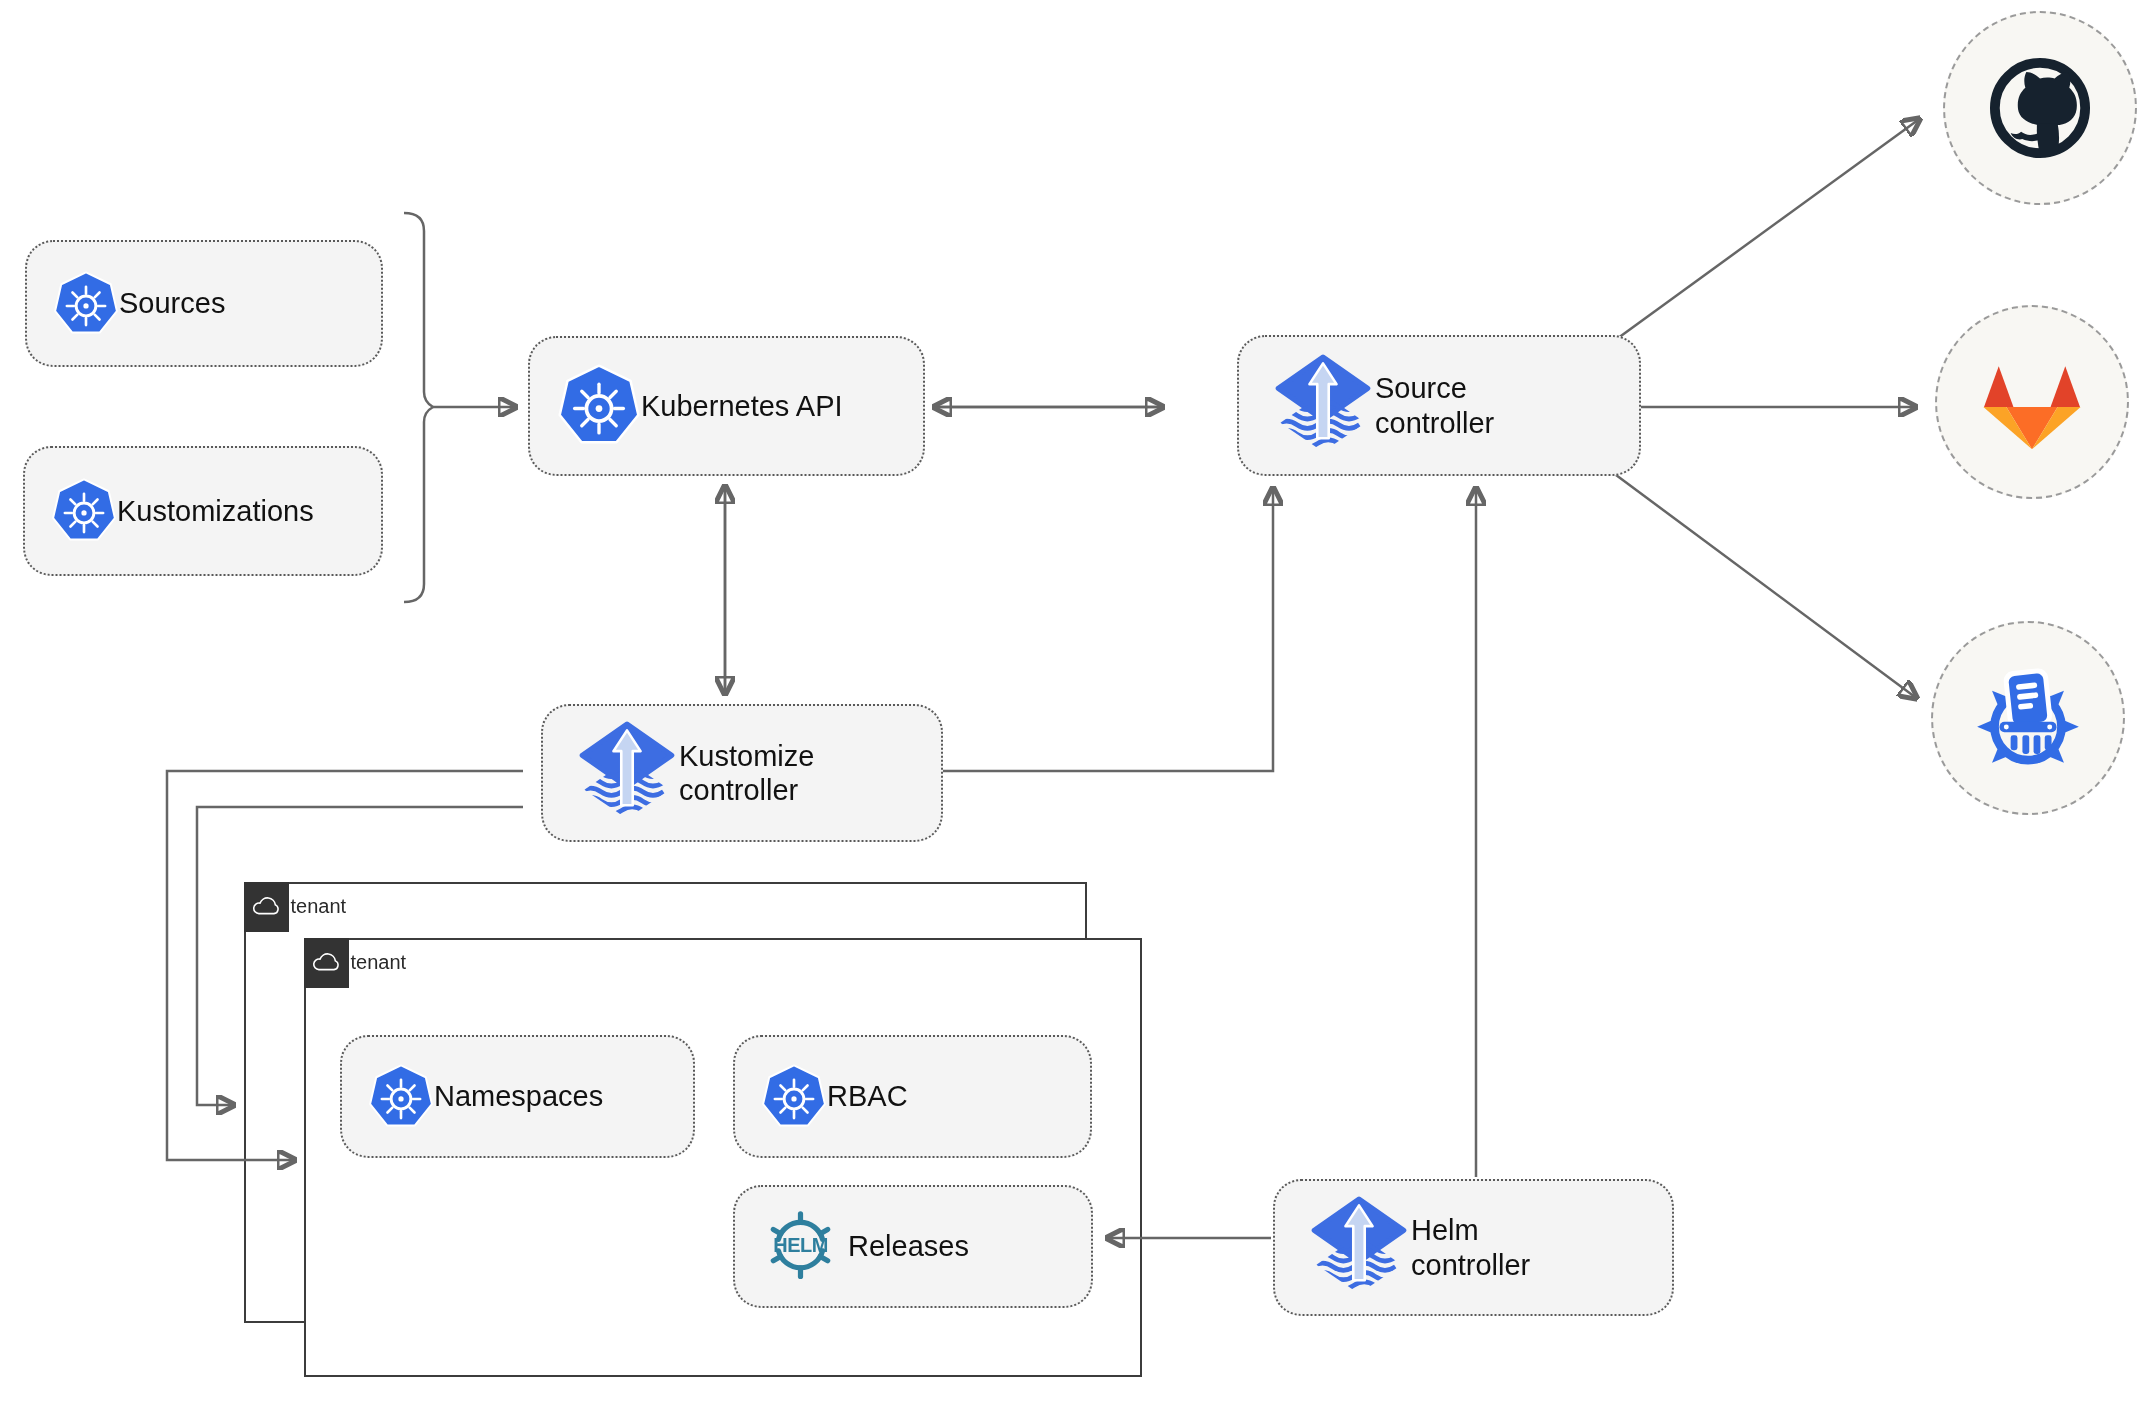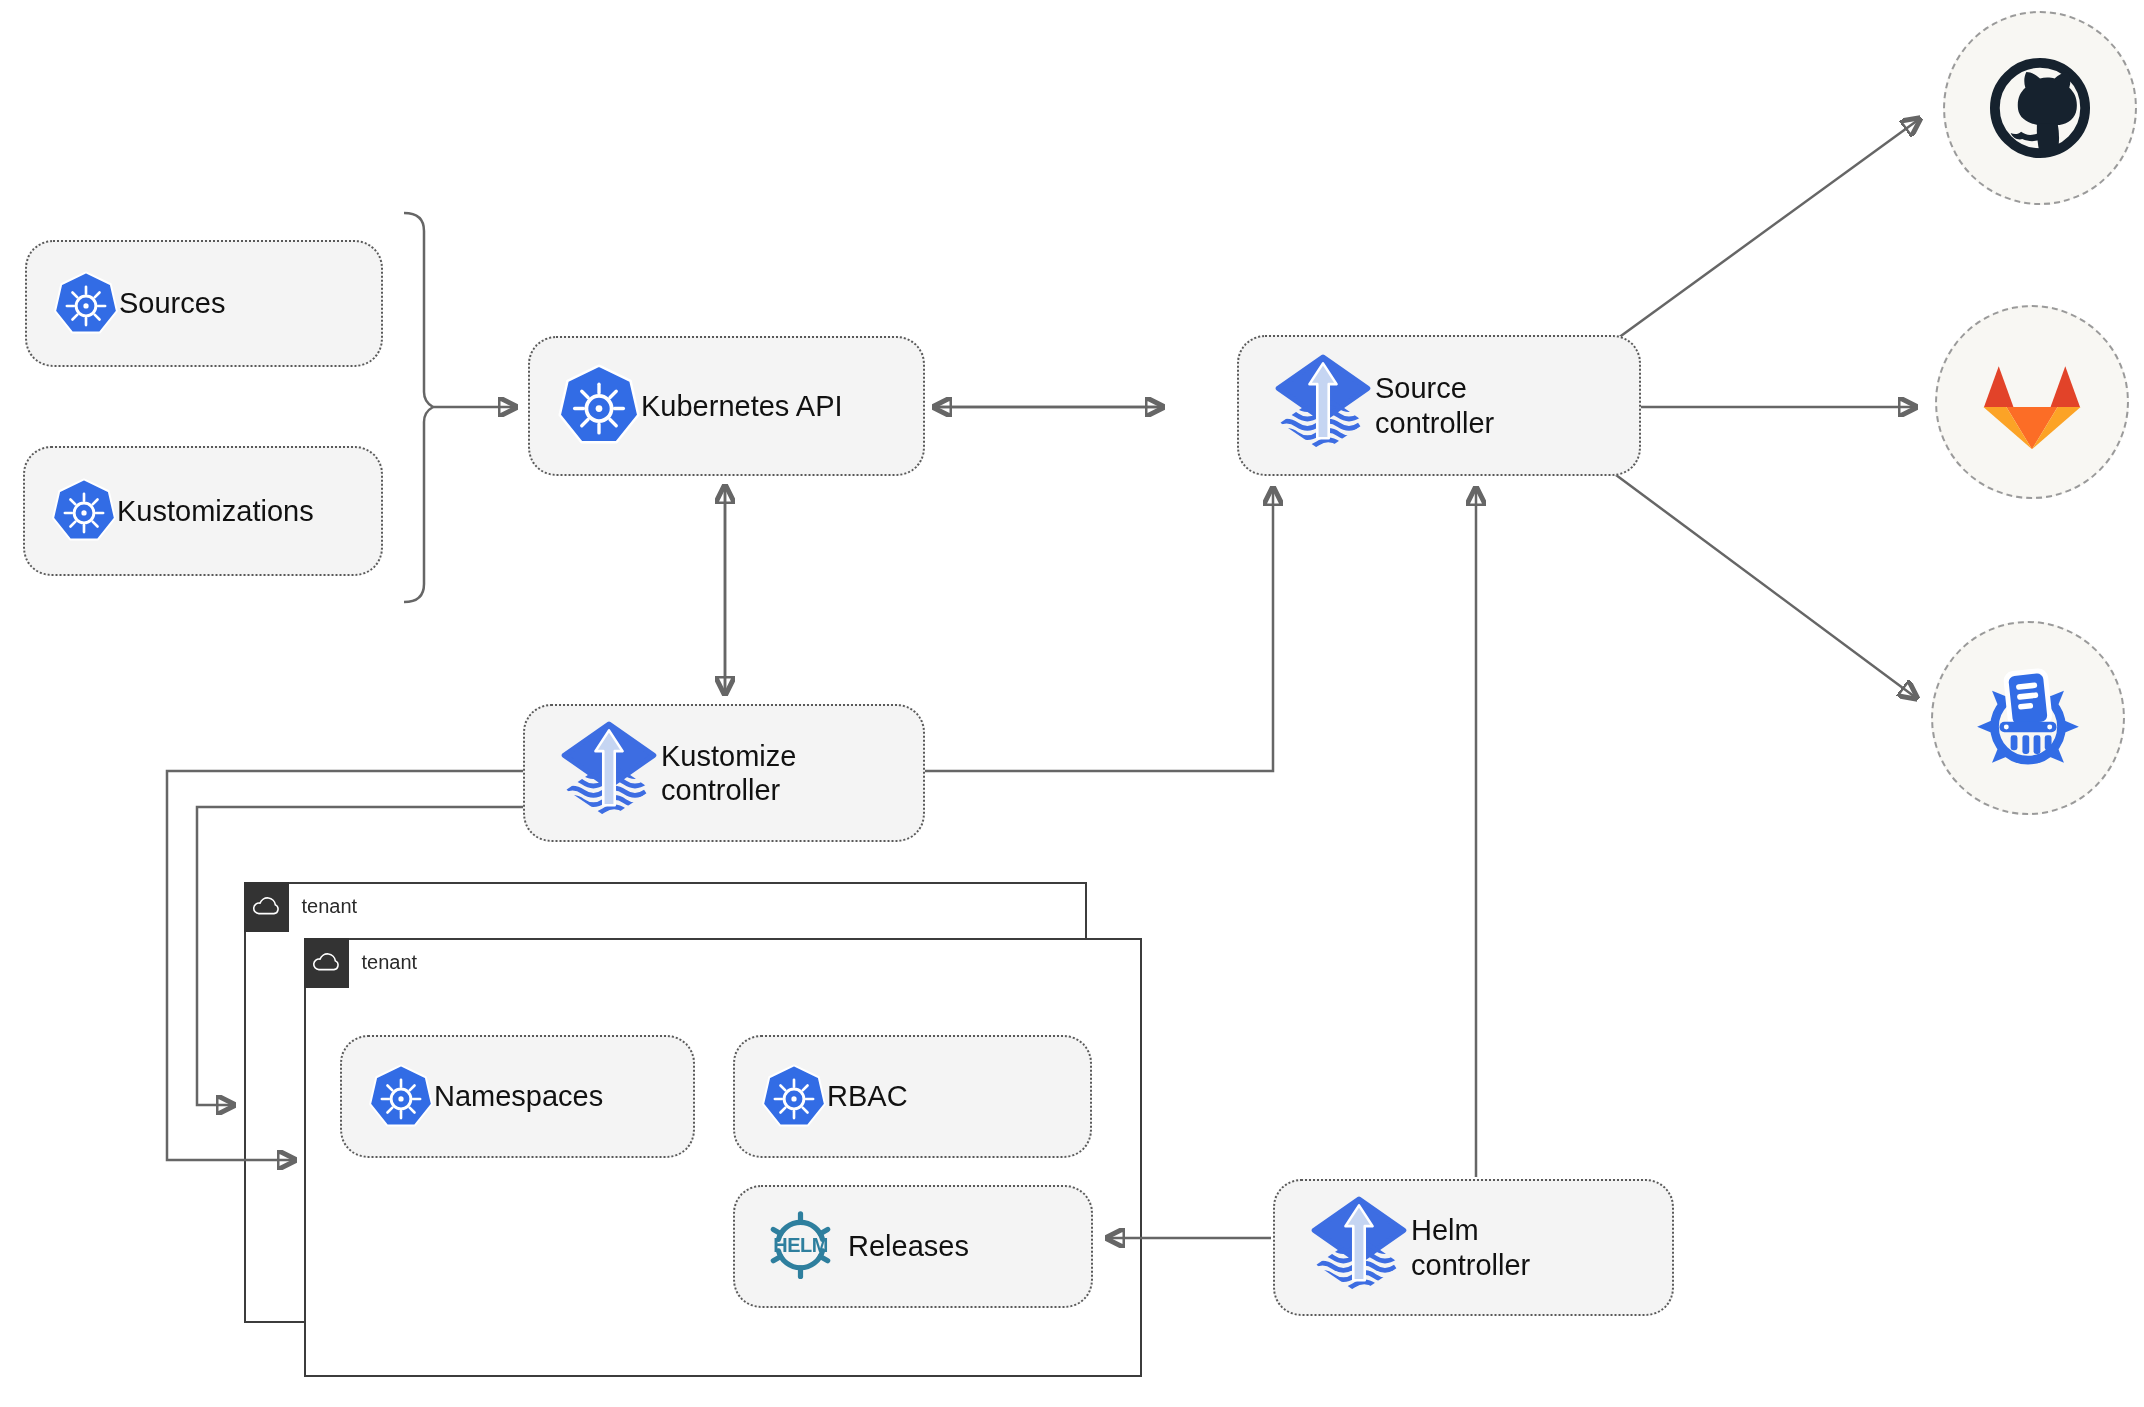--- a/index.html
+++ b/index.html
@@ -38,21 +38,21 @@
   .nicon.helm{width:95px;height:84px;margin-left:18px;}
   .nicon svg{width:100%;height:100%;}
   .nlabel{
     flex:1;text-align:left;font-size:29px;line-height:1.18;
     white-space:pre-line;color:var(--label-color);padding-right:10px;
   }
   .tenant{
     position:absolute;background:#fff;border:2.5px solid var(--tenant-border);
     box-sizing:border-box;z-index:1;
   }
-  .tenant-head{position:absolute;top:-2.5px;left:-2.5px;display:flex;align-items:center;gap:13px;}
+  .tenant-head{position:absolute;top:-2.5px;left:-2.5px;display:flex;align-items:center;gap:2px;}
   .tenant-tab{width:45px;height:50px;background:var(--tab-fill);display:flex;align-items:center;justify-content:center;}
   .tenant-tab svg{width:30px;height:22px;}
   .tenant-label{font-size:20px;color:#2a2a2a;}
   .endpoint{
     position:absolute;width:194px;height:194px;border-radius:50%;
     background:var(--endpoint-fill);border:2px dashed var(--endpoint-border);
     box-sizing:border-box;display:flex;align-items:center;justify-content:center;z-index:3;
   }
   #edges{position:absolute;left:0;top:0;z-index:2;}
   #edges path,#edges line{stroke:var(--arrow-gray);stroke-width:2.5;fill:none;}
@@ -172,21 +172,21 @@
   <div class="node" style="left:1237px;top:335px;width:404px;height:141px">
     <span class="nicon flux">
         <svg viewBox="0 0 100 100">
           <use href="#sym-flux"></use>
         </svg>
       </span>
     <span class="nlabel">Source
 controller</span>
   </div>
 
-  <div class="node" style="left:523px;top:704px;width:402px;height:138px">
+  <div class="node" style="left:541px;top:704px;width:402px;height:138px">
     <span class="nicon flux">
         <svg viewBox="0 0 100 100">
           <use href="#sym-flux"></use>
         </svg>
       </span>
     <span class="nlabel">Kustomize
 controller</span>
   </div>
 
   <div class="node" style="left:1273px;top:1179px;width:401px;height:137px">

